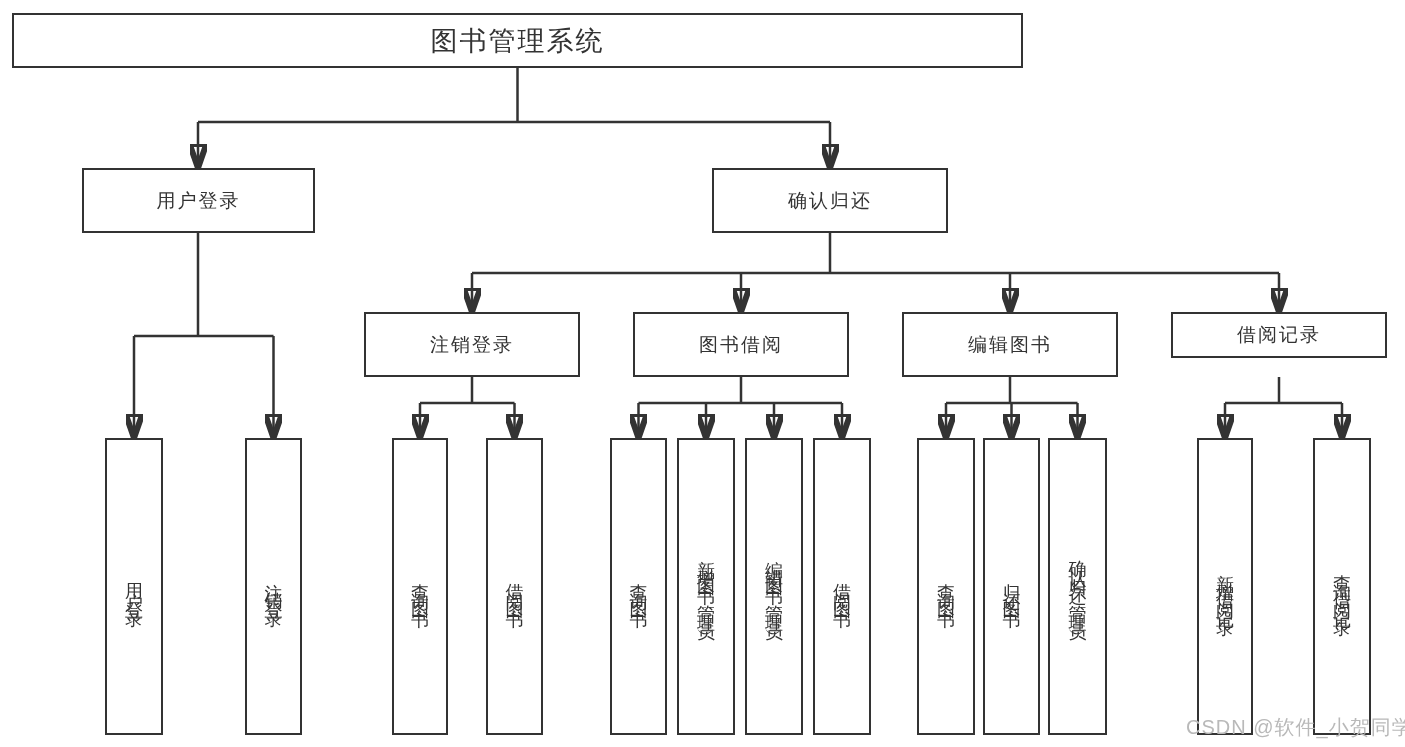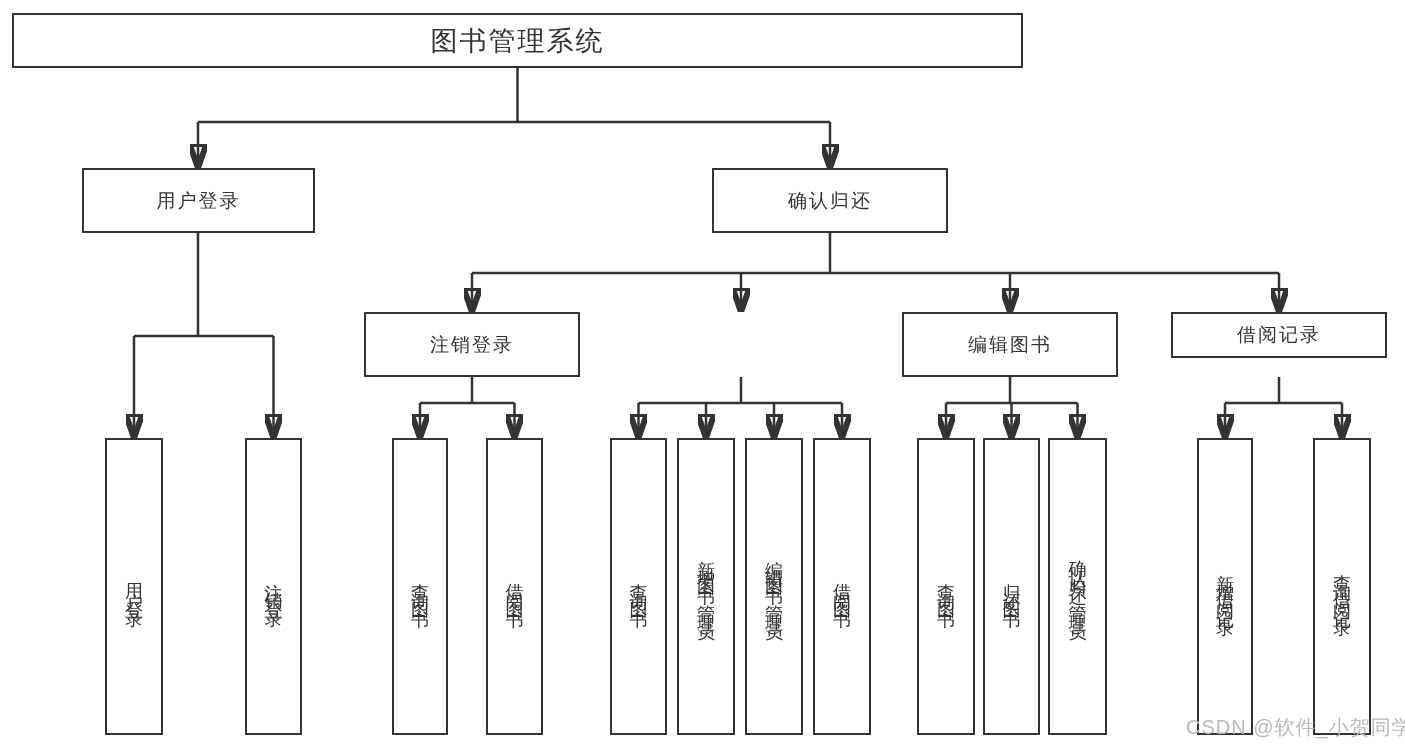--- a/index.html
+++ b/index.html
@@ -109,20 +109,21 @@
     <line x1="1225" y1="403" x2="1225" y2="438" marker-end="url(#arw)"></line>
     <line x1="1342" y1="403" x2="1342" y2="438" marker-end="url(#arw)"></line>
   </svg>
 
   <div class="box h-box root-box" style="left:12px; top:13px; width:1011px; height:55px;">图书管理系统</div>
 
   <div class="box h-box" style="left:82px; top:168px; width:233px; height:65px;">用户登录</div>
   <div class="box h-box" style="left:712px; top:168px; width:236px; height:65px;">确认归还</div>
 
   <div class="box h-box" style="left:364px; top:312px; width:216px; height:65px;">注销登录</div>
+  <div class="box h-box" style="left:633px; top:312px; width:216px; height:65px;">图书借阅</div>
   <div class="box h-box" style="left:902px; top:312px; width:216px; height:65px;">编辑图书</div>
   <div class="box h-box" style="left:1171px; top:312px; width:216px; height:46px;">借阅记录</div>
 
   <div class="box v-box" style="left:105px; top:438px; width:58px; height:297px;">用户登录</div>
   <div class="box v-box" style="left:245px; top:438px; width:57px; height:297px;">注销登录</div>
 
   <div class="box v-box" style="left:392px; top:438px; width:56px; height:297px;">查询图书</div>
   <div class="box v-box" style="left:486px; top:438px; width:57px; height:297px;">借阅图书</div>
 
   <div class="box v-box" style="left:610px; top:438px; width:57px; height:297px;">查询图书</div>

